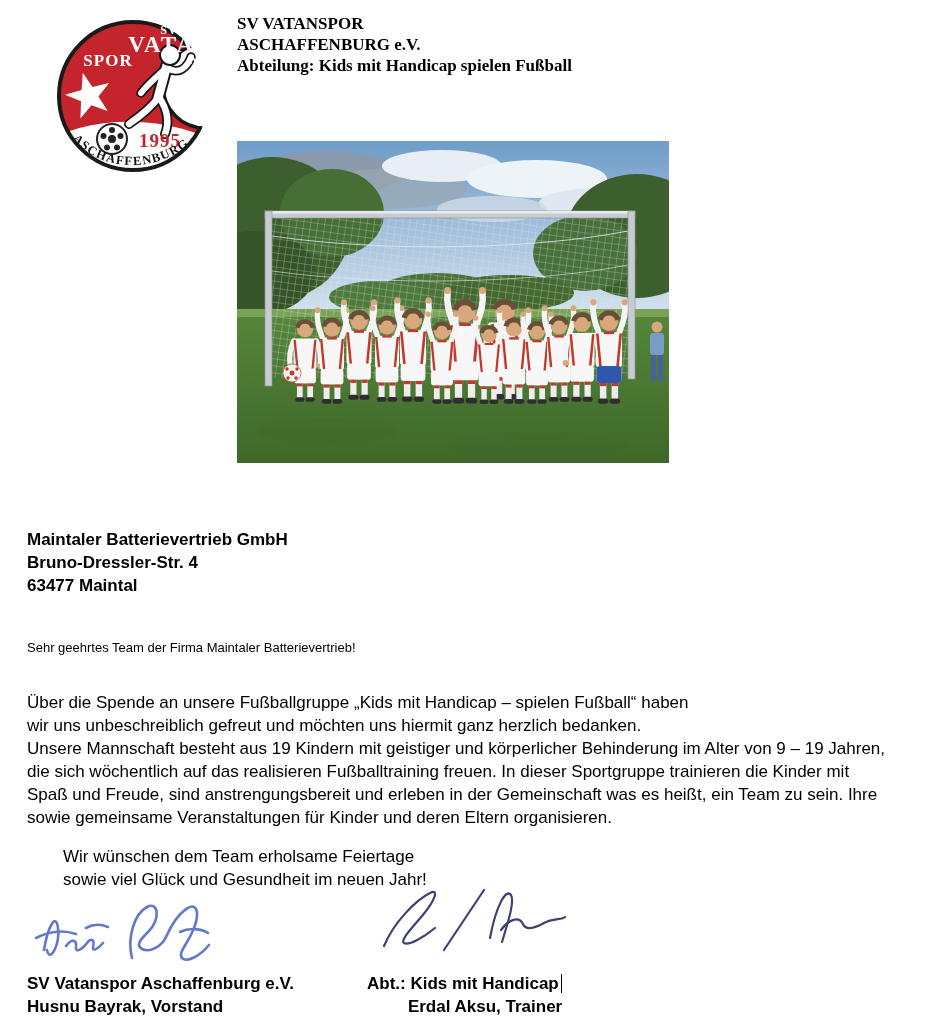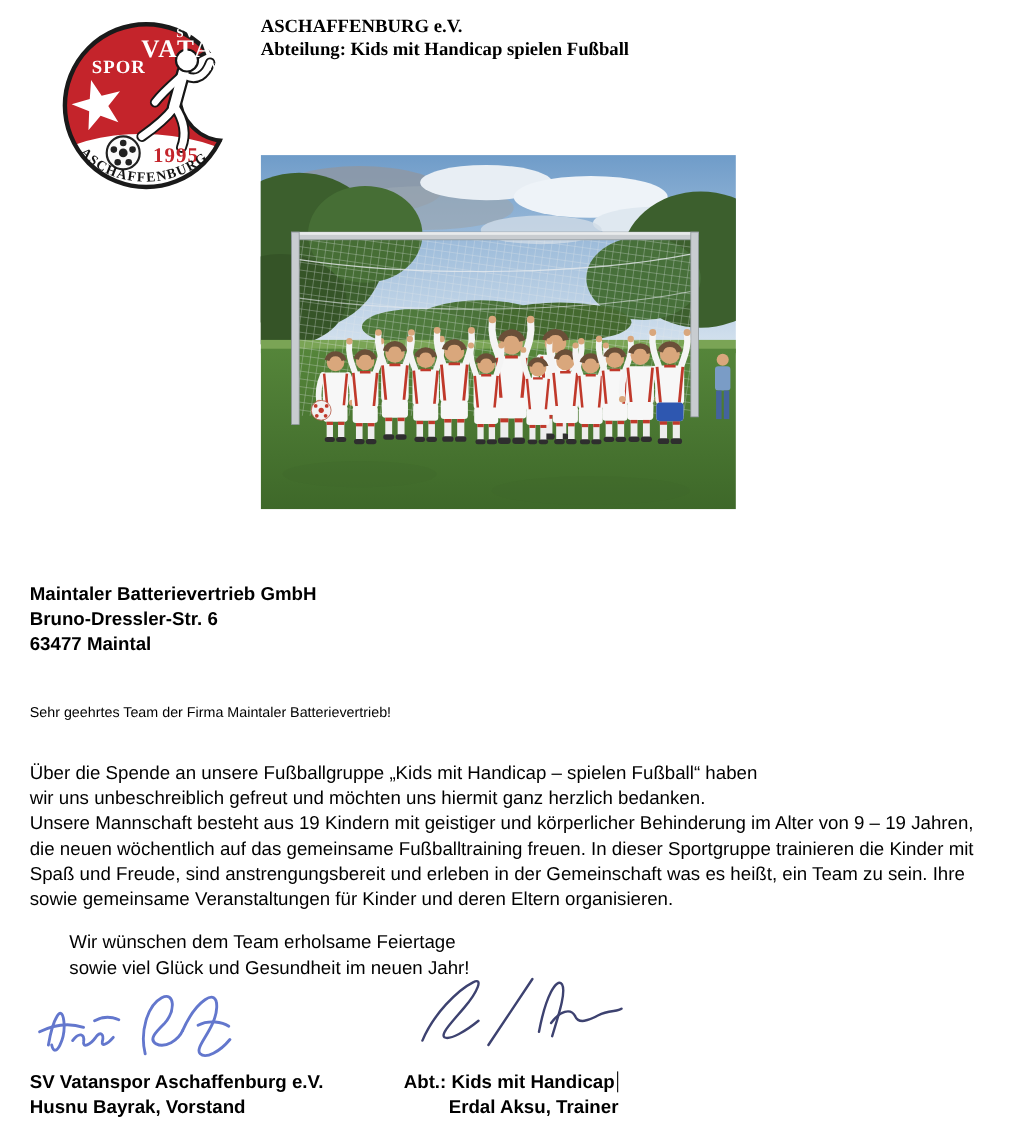--- a/index.html
+++ b/index.html
@@ -98,20 +98,21 @@
   <text x="53" y="58" class="lt spor">SPOR</text>
   <text x="138" y="56" class="lt ev">e.V.</text>
   <text x="84" y="139" class="lt year">1995</text>
   <path id="cityArc" d="M14,126 C44,170 116,166 148,122" fill="none"></path>
   <text class="lt city">
     <textPath href="#cityArc" startOffset="4%">ASCHAFFENBURG</textPath>
   </text>
 </svg>
 
 <div class="abs letterhead">
+  <div>SV VATANSPOR</div>
   <div>ASCHAFFENBURG e.V.</div>
   <div>Abteilung: Kids mit Handicap spielen Fußball</div>
 </div>
 
 <svg class="abs photo-svg" viewBox="0 0 432 322">
   <defs>
     <linearGradient id="sky" x1="0" y1="0" x2="0" y2="1">
       <stop offset="0" stop-color="#6f9cc9"></stop>
         <stop offset="1" stop-color="#d9e5f0"></stop>
     </linearGradient>
@@ -230,31 +231,31 @@
     <circle cx="55" cy="232" r="2.4" fill="#c0392b"></circle>
     <circle cx="50" cy="228" r="1.7" fill="#c0392b"></circle>
       <circle cx="60" cy="228" r="1.7" fill="#c0392b"></circle>
     <circle cx="51" cy="237" r="1.7" fill="#c0392b"></circle>
       <circle cx="59" cy="237" r="1.7" fill="#c0392b"></circle>
   </g>
 </svg>
 
 <div class="abs recipient">
   <div>Maintaler Batterievertrieb GmbH</div>
-  <div>Bruno-Dressler-Str. 6</div>
+  <div>Bruno-Dressler-Str. 4</div>
   <div>63477 Maintal</div>
 </div>
 
 <div class="abs salutation">Sehr geehrtes Team der Firma Maintaler Batterievertrieb!</div>
 
 <div class="abs body-par">
   <div>Über die Spende an unsere Fußballgruppe „Kids mit Handicap – spielen Fußball“ haben</div>
   <div>wir uns unbeschreiblich gefreut und möchten uns hiermit ganz herzlich bedanken.</div>
   <div>Unsere Mannschaft besteht aus 19 Kindern mit geistiger und körperlicher Behinderung im Alter von 9 – 19 Jahren,</div>
-  <div>die neuen wöchentlich auf das gemeinsame Fußballtraining freuen. In dieser Sportgruppe trainieren die Kinder mit</div>
+  <div>die sich wöchentlich auf das realisieren Fußballtraining freuen. In dieser Sportgruppe trainieren die Kinder mit</div>
   <div>Spaß und Freude, sind anstrengungsbereit und erleben in der Gemeinschaft was es heißt, ein Team zu sein. Ihre</div>
   <div>sowie gemeinsame Veranstaltungen für Kinder und deren Eltern organisieren.</div>
 </div>
 
 <div class="abs closing">
   <div>Wir wünschen dem Team erholsame Feiertage</div>
   <div>sowie viel Glück und Gesundheit im neuen Jahr!</div>
 </div>
 
 <svg class="abs sig-left" viewBox="0 0 230 92">

